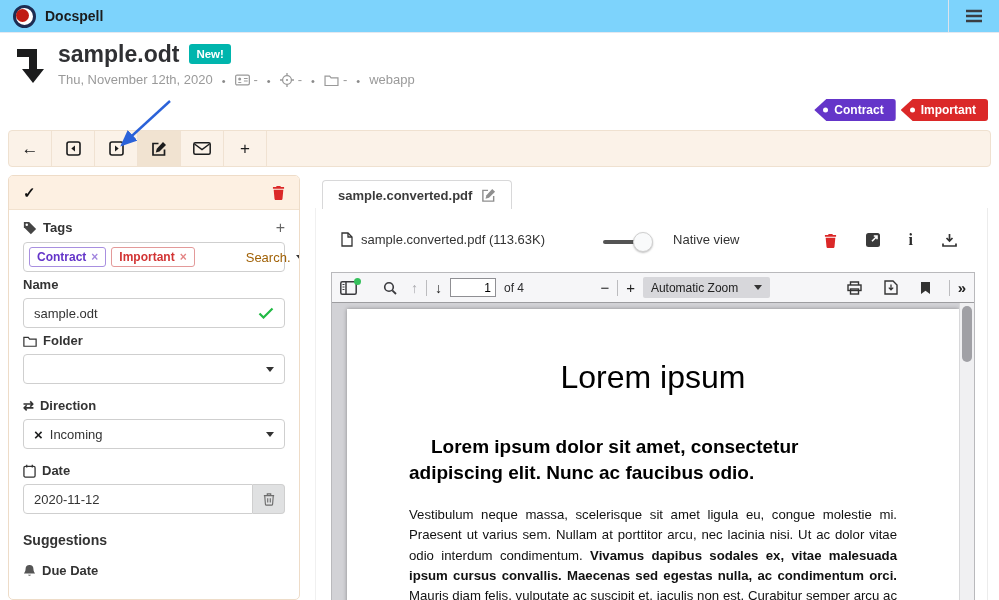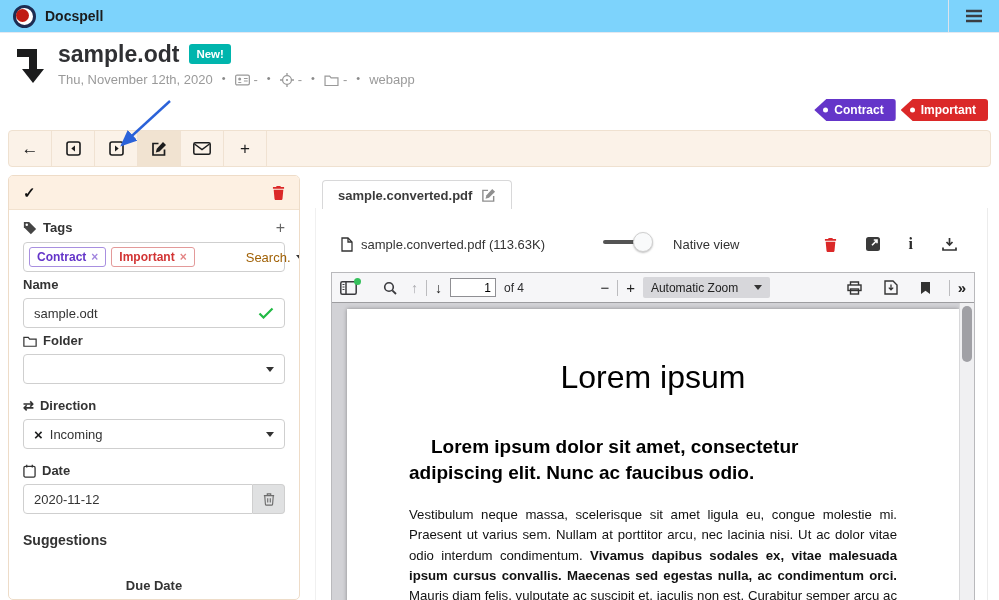--- a/index.html
+++ b/index.html
@@ -17,21 +17,21 @@
   .nav-right { display:flex; align-items:center; height:100%; }
   .nav-divider { width:1px; height:100%; background:#dde3ec; }
   .hamburger { background:none; border:none; padding:0 16px; height:100%; display:flex; align-items:center; cursor:pointer; }
 
   
   .pg-header { position:absolute; left:14px; top:42px; display:flex; gap:14px; }
   .dir-arrow { margin-top:4px; }
   .title-row { display:flex; align-items:flex-start; gap:10px; }
   .pg-title { font-size:23px; font-weight:bold; color:#2f3033; line-height:1.1; }
   .new-badge { background:#00b5ad; color:#fff; font-size:11.5px; font-weight:bold; padding:4px 7px; border-radius:3px; margin-top:2px; }
-  .meta-row { display:flex; align-items:flex-start; gap:9px; margin-top:5px; color:#9a9a9a; font-size:13px; }
+  .meta-row { display:flex; align-items:flex-end; gap:9px; margin-top:5px; color:#9a9a9a; font-size:13px; }
   .meta-row .bullet { font-size:11px; color:#8a8a8a; }
   .meta-item { display:flex; align-items:center; gap:4px; }
 
   
   .corner-tags { position:absolute; top:99px; right:11px; display:flex; gap:5px; }
   .ctag { position:relative; height:22px; display:flex; align-items:center; color:#fff; font-size:12px; font-weight:bold;
           padding:0 12px 0 20px; clip-path:polygon(0 50%, 12px 0, 100% 0, 100% 100%, 12px 100%); border-radius:3px; cursor:pointer; }
   .ctag::before { content:''; position:absolute; left:9px; top:50%; transform:translateY(-50%);
                   width:5px; height:5px; border-radius:50%; background:#fff; }
   .ctag.violet { background:#6435c9; }
@@ -72,31 +72,31 @@
   .input, .select { margin-top:5px; height:30px; border:1px solid #cfcfcf; border-radius:4px;
                     display:flex; align-items:center; padding:0 10px; font-size:13px; color:#333; background:#fff; }
   .input input { border:none; outline:none; flex:1; font-size:13px; color:#333; font-family:"Liberation Sans",sans-serif; background:transparent; }
   .mt12 { margin-top:4px; } .mt13 { margin-top:13px; }
   .clear-x { font-weight:bold; font-size:15px; margin-right:7px; color:#1b1c1d; cursor:pointer; line-height:1; }
   .date-group { margin-top:5px; display:flex; }
   .date-group .input { margin-top:0; flex:1; border-radius:4px 0 0 4px; }
   .btn-attached { width:32px; background:#e0e1e2; border:1px solid #cfcfcf; border-left:none;
                   border-radius:0 4px 4px 0; display:flex; align-items:center; justify-content:center; cursor:pointer; }
   .suggestions { margin-top:18px; font-size:14px; font-weight:bold; color:#333; }
-  .due-label { margin-top:24px;flex-direction:column; }
+  .due-label { margin-top:14px; }
 
   
   .main { position:absolute; left:315px; top:180px; width:673px; height:420px; }
   .tab { position:absolute; left:7px; top:0; height:29px; z-index:2; background:#fff;
          border:1px solid #d8d8d9; border-bottom:none; border-radius:4px 4px 0 0;
          display:flex; align-items:center; gap:9px; padding:0 15px; font-size:13px; font-weight:bold; color:#3b3b3b; cursor:pointer; }
   .tab-line { position:absolute; left:0; right:0; top:28px; border-top:1px solid #d8d8d9; }
   .content-box { position:absolute; left:0; right:0; top:28px; bottom:0; background:#fff;
                  border-left:1px solid #f0f0f0; border-right:1px solid #ececec; }
-  .file-row { display:flex; align-items:flex-end; padding:24px 30px 0 25px; }
+  .file-row { display:flex; align-items:flex-start; padding:24px 30px 0 25px; }
   .file-name { margin-left:8px; font-size:13px; color:#333; }
   .toggle { position:relative; width:52px; height:20px; margin-left:58px; cursor:pointer; }
   .toggle .track { position:absolute; left:0; top:8px; width:36px; height:4px; background:#545454; border-radius:2px; }
   .toggle .knob { position:absolute; left:30px; top:0; width:20px; height:20px; border-radius:50%;
                   background:#f9fafb; border:1px solid #d0d0d0; box-shadow:0 1px 2px rgba(0,0,0,.25); }
   .toggle-label { margin-left:18px; font-size:13px; color:#333; }
   .file-actions { margin-left:auto; display:flex; align-items:center; gap:29px; }
   .info-glyph { font-family:"Liberation Serif",serif; font-weight:bold; font-size:16px; color:#2b2b2b; line-height:1; }
 
   

